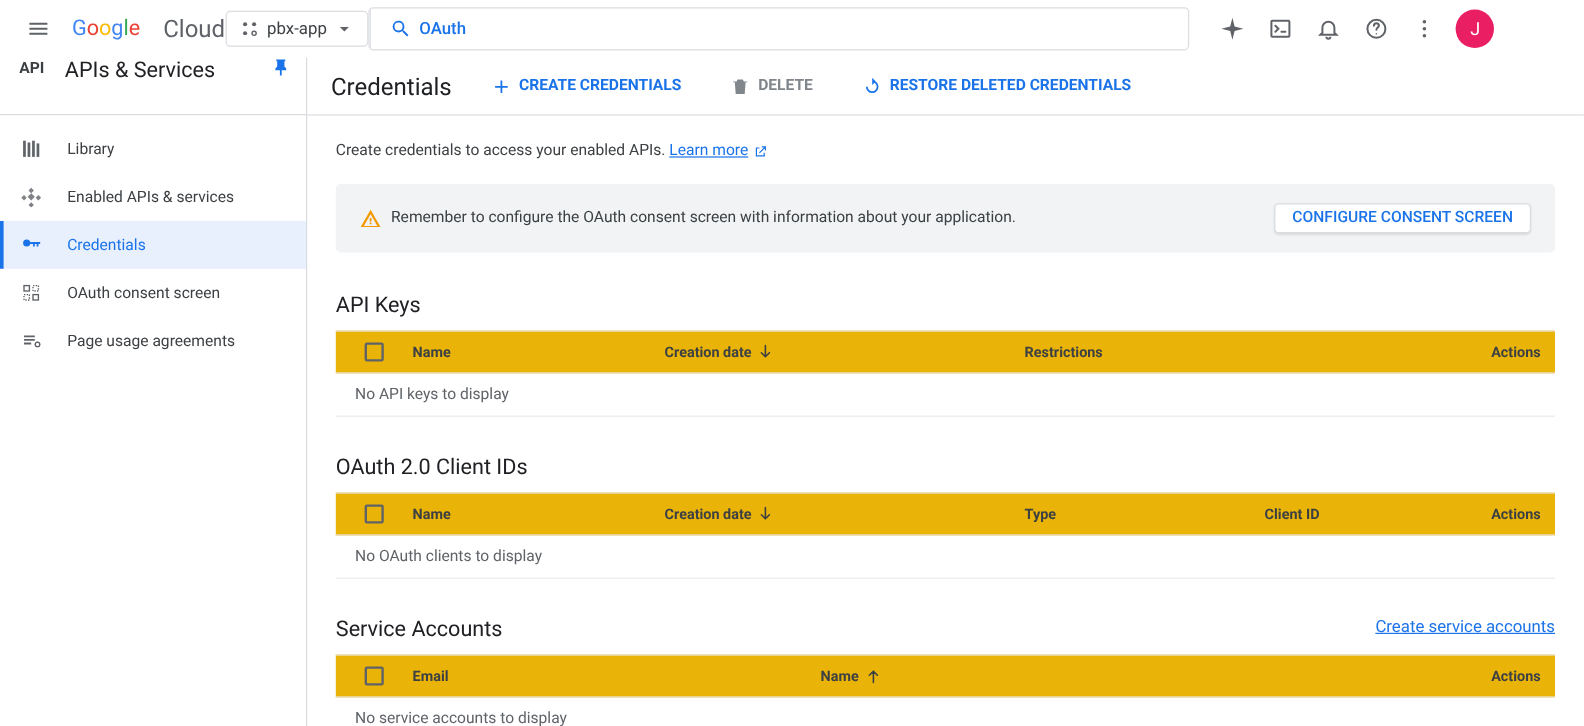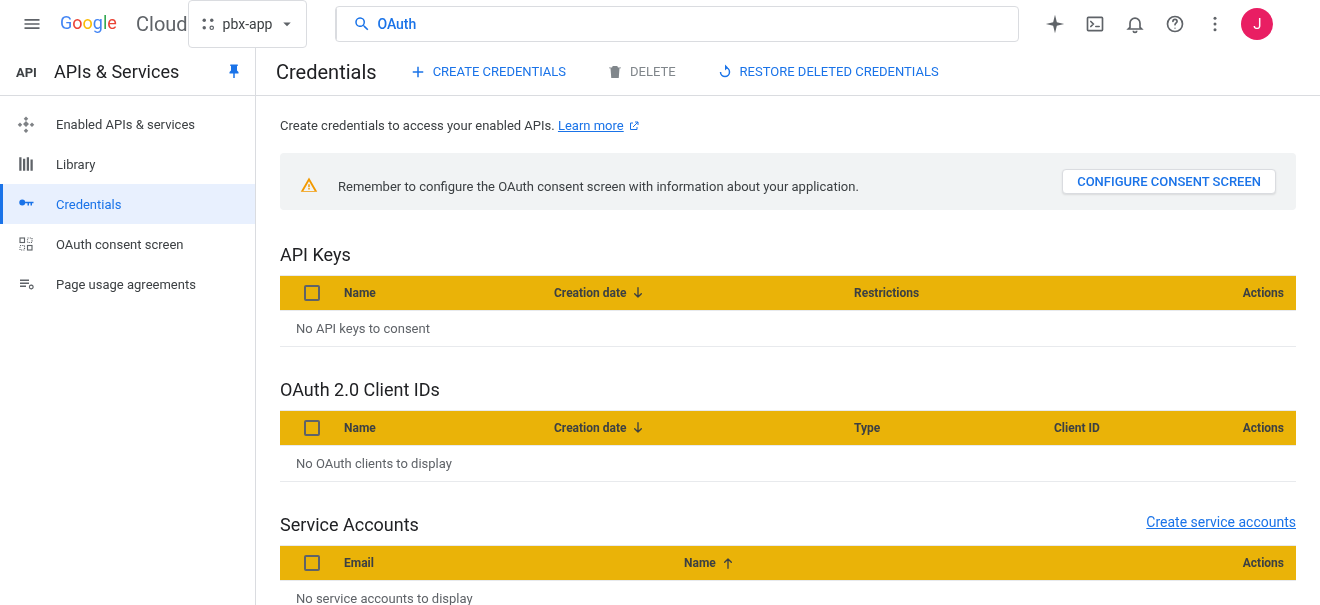--- a/index.html
+++ b/index.html
@@ -2,51 +2,51 @@
 <html><head>
 <meta charset="utf-8">
 <style>
 *{margin:0;padding:0;box-sizing:border-box;font-family:'Google Sans',Roboto,Arial,sans-serif}
 body{width:1320px;height:605px;background:#fff;overflow:hidden;color:#3c4043;font-size:14px}
 
 
 .top-header{height:48px;display:flex;align-items:center;padding:0 0 0 8px;border-bottom:0px solid #dadce0}
 .menu-btn{width:48px;height:48px;display:flex;align-items:center;justify-content:center;cursor:pointer;border-radius:50%}
 .google-logo{display:flex;align-items:center;height:48px;margin-left:4px;}
-.project-selector{display:flex;align-items:center;height:48px;padding:0 10px;border:1px solid #dadce0;border-radius:4px;margin-right:28px;cursor:pointer;gap:6px}
+.project-selector{display:flex;align-items:center;height:30px;padding:0 10px;border:1px solid #dadce0;border-radius:4px;margin-right:0;cursor:pointer;gap:6px}
 .search-container{flex:1;display:flex;height:36px;border:1px solid #dadce0;border-radius:4px;overflow:hidden;max-width:684px}
 .search-input{flex:1;border:none;outline:none;padding:0 14px;font-size:15px;font-family:inherit;color:#3c4043}
 .search-input::placeholder{color:#5f6368}
 .search-btn{display:flex;align-items:center;gap:6px;padding:0 16px;border-left:1px solid #dadce0;color:#1a73e8;font-weight:500;font-size:14px;cursor:pointer}
 .header-icons{display:flex;align-items:center;margin-left:16px;gap:0}
 .icon-btn{width:40px;height:40px;display:flex;align-items:center;justify-content:center;cursor:pointer;border-radius:50%;color:#5f6368}
 .avatar{width:32px;height:32px;border-radius:50%;background:#e91e63;color:#fff;display:flex;align-items:center;justify-content:center;font-size:15px;margin:0 10px 0 6px;cursor:pointer}
 
 
 .below-header{display:flex;height:calc(605px - 48px)}
 .sidebar{width:256px;border-right:1px solid #dadce0;display:flex;flex-direction:column}
-.sidebar-header{height:48px;display:flex;align-items:center;padding:0 12px 0 16px;border-bottom:1px solid #dadce0}
+.sidebar-header{height:48px;display:flex;padding:0 12px 0 16px;border-bottom:1px solid #dadce0}
 .sidebar-header-title{font-size:18px;color:#202124;margin-left:14px;flex:1;letter-spacing:0}
 .sidebar-nav{padding:8px 0}
 .nav-item{height:40px;display:flex;align-items:center;padding:0 12px 0 16px;cursor:pointer;gap:20px;color:#3c4043;font-size:13px}
 .nav-item.active{background:#e8f0fe;color:#1a73e8;border-left:0;box-shadow:inset 3px 0 0 #1a73e8}
 .nav-icon{width:20px;height:20px;display:flex;align-items:center;justify-content:center;color:#5f6368}
 .nav-item.active .nav-icon{color:#1a73e8}
 
 
 .main{flex:1;overflow:auto}
 .page-header{height:48px;display:flex;align-items:center;padding:0 20px;border-bottom:1px solid #dadce0;gap:24px}
 .page-title{font-size:20px;color:#202124}
-.action-btn{display:flex;align-items:center;gap:6px;color:#1a73e8;font-weight:400;font-size:13px;cursor:pointer;padding:6px 8px;text-transform:uppercase}
+.action-btn{display:flex;align-items:center;gap:6px;color:#1a73e8;font-weight:700;font-size:13px;cursor:pointer;padding:6px 8px;text-transform:uppercase}
 .action-btn.disabled{color:#80868b;cursor:default}
 .content{padding:22px 24px}
 .intro{font-size:13px;margin-bottom:20px}
 .link{color:#1a73e8;text-decoration:underline;cursor:pointer;display:inline-flex;align-items:center;gap:4px}
 
-.banner{background:#f1f3f4;border-radius:4px;padding:16px 20px;display:flex;align-items:flex-end;gap:20px;margin-bottom:34px}
+.banner{background:#f1f3f4;border-radius:4px;padding:16px 20px;display:flex;align-items:center;gap:8px;margin-bottom:34px}
 .banner-text{flex:1;font-size:13px}
 .banner-btn{background:#fff;border:1px solid #dadce0;border-radius:4px;padding:4px 14px;color:#1a73e8;font-weight:500;font-size:13px;cursor:pointer;box-shadow:0 1px 2px rgba(0,0,0,0.1)}
 
 .section{margin-bottom:32px}
 .section-header{display:flex;align-items:flex-start;justify-content:space-between;margin-bottom:10px}
 .section-title{font-size:18px;color:#202124}
 .table-header{display:flex;align-items:center;height:36px;background:#eab308;border-top:1px solid #e8eaed;border-bottom:1px solid #e8eaed;font-size:12px;font-weight:700;color:#3c4043;padding-right:12px}
 .cb-cell{width:64px;display:flex;justify-content:center}
 .checkbox{width:16px;height:16px;border:2px solid #5f6368;border-radius:2px}
 .th{display:flex;align-items:center;gap:4px}
@@ -138,35 +138,35 @@
       <div style="cursor:pointer">
         <svg width="18" height="18" viewBox="0 0 24 24" fill="#1a73e8">
             <path d="M16 4h1V2H7v2h1v6l-2 2v2h5v6h2v-6h5v-2l-2-2V4z"></path>
           </svg>
       </div>
     </div>
     <div class="sidebar-nav">
       <div class="nav-item">
         <div class="nav-icon">
             <svg width="18" height="18" viewBox="0 0 24 24" fill="#5f6368">
-              <path d="M12 8l4 4-4 4-4-4 4-4zm0-6l3 3-3 3-3-3 3-3zm0 16l3 3-3 3-3-3 3-3zm8-8l3 3-3 3-3-3 3-3zM4 10l3 3-3 3-3-3 3-3z" opacity="0.8"></path>
-            </svg>
-          </div>
-        <span>Enabled APIs &amp; services</span>
-      </div>
-      <div class="nav-item">
-        <div class="nav-icon">
-            <svg width="18" height="18" viewBox="0 0 24 24" fill="#5f6368">
               <rect x="3" y="3" width="3" height="18"></rect>
               <rect x="8" y="5" width="3" height="16"></rect>
               <rect x="13" y="3" width="3" height="18"></rect>
               <rect x="18" y="6" width="3" height="15"></rect>
             </svg>
           </div>
         <span>Library</span>
+      </div>
+      <div class="nav-item">
+        <div class="nav-icon">
+            <svg width="18" height="18" viewBox="0 0 24 24" fill="#5f6368">
+              <path d="M12 8l4 4-4 4-4-4 4-4zm0-6l3 3-3 3-3-3 3-3zm0 16l3 3-3 3-3-3 3-3zm8-8l3 3-3 3-3-3 3-3zM4 10l3 3-3 3-3-3 3-3z" opacity="0.8"></path>
+            </svg>
+          </div>
+        <span>Enabled APIs &amp; services</span>
       </div>
       <div class="nav-item active">
         <div class="nav-icon">
             <svg width="18" height="18" viewBox="0 0 24 24" fill="#1a73e8">
               <path d="M7 14a4 4 0 110-8 4 4 0 010 8zm4-5h11v2h-2v3h-2v-3h-2v3h-2v-3h-3a4 4 0 000 0z"></path>
             </svg>
           </div>
         <span>Credentials</span>
       </div>
       <div class="nav-item">
@@ -245,21 +245,21 @@
           <div class="th" style="width:210px">Name</div>
           <div class="th" style="width:300px">
               <span>Creation date</span> 
               <svg width="16" height="16" viewBox="0 0 24 24" fill="#3c4043">
                 <path d="M12 4v14m0 0l-5-5m5 5l5-5" stroke="#3c4043" stroke-width="2" fill="none" stroke-linecap="round"></path>
               </svg>
             </div>
           <div class="th" style="flex:1">Restrictions</div>
           <div class="th">Actions</div>
         </div>
-        <div class="empty">No API keys to consent</div>
+        <div class="empty">No API keys to display</div>
       </div>
 
       <div class="section">
         <div class="section-header">
             <div class="section-title">OAuth 2.0 Client IDs</div>
           </div>
         <div class="table-header">
           <div class="cb-cell">
               <div class="checkbox"></div>
             </div>

